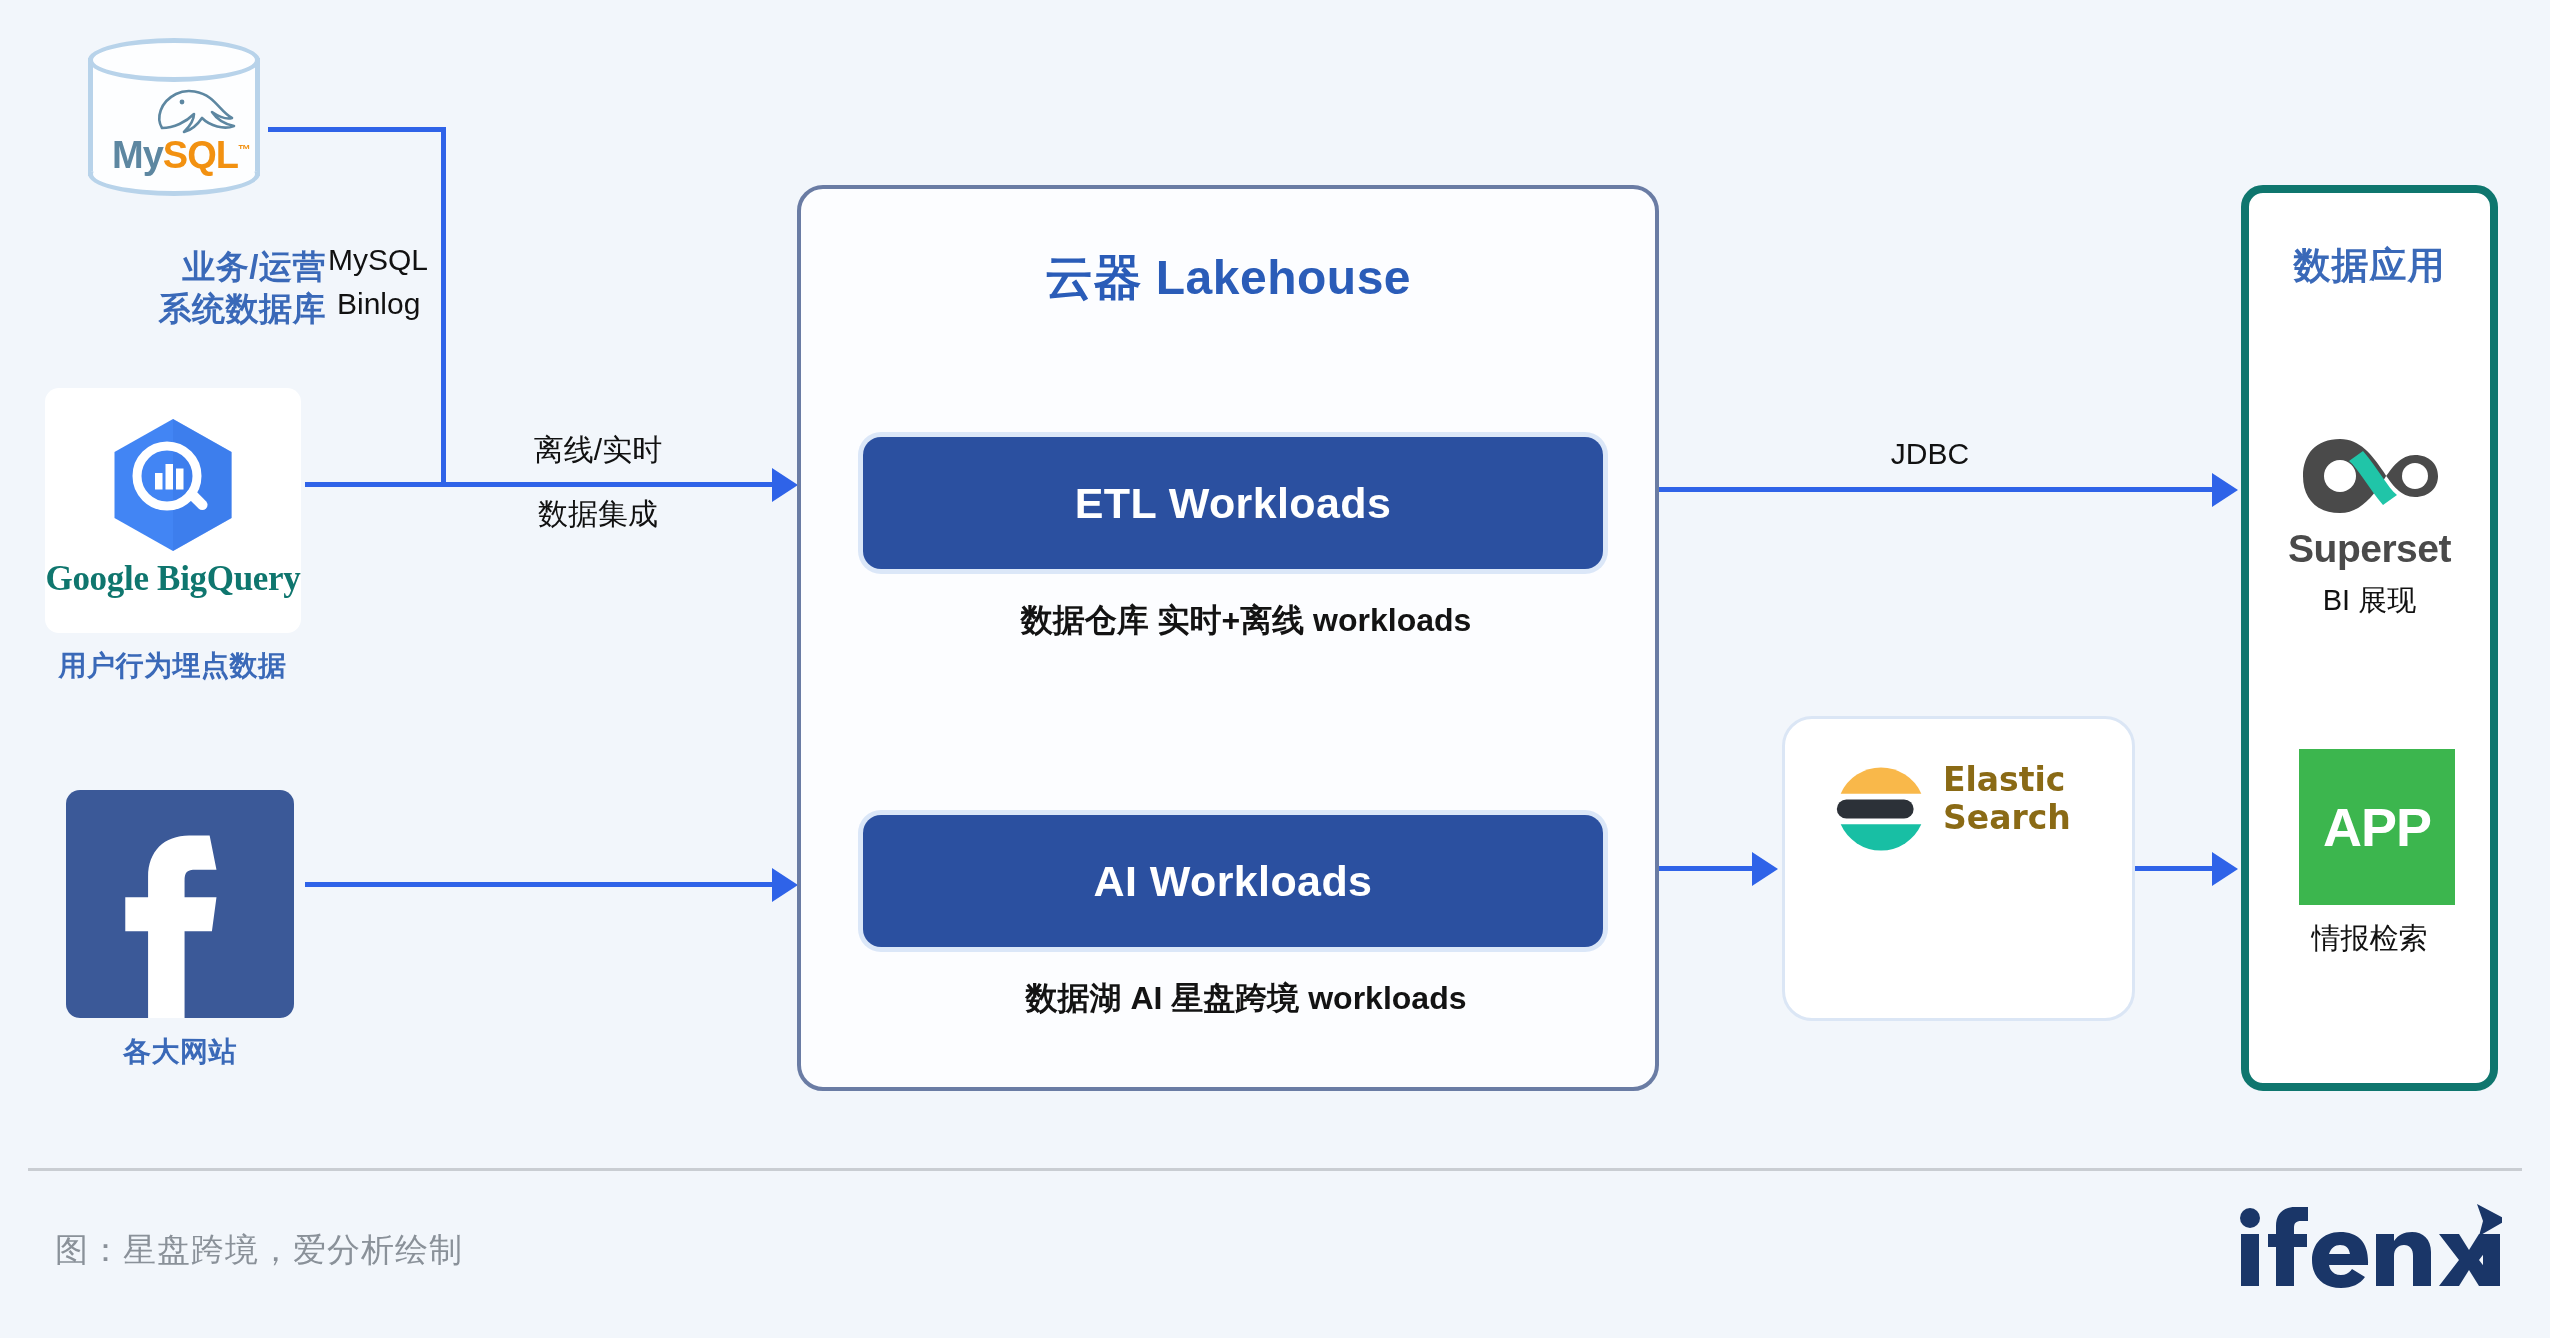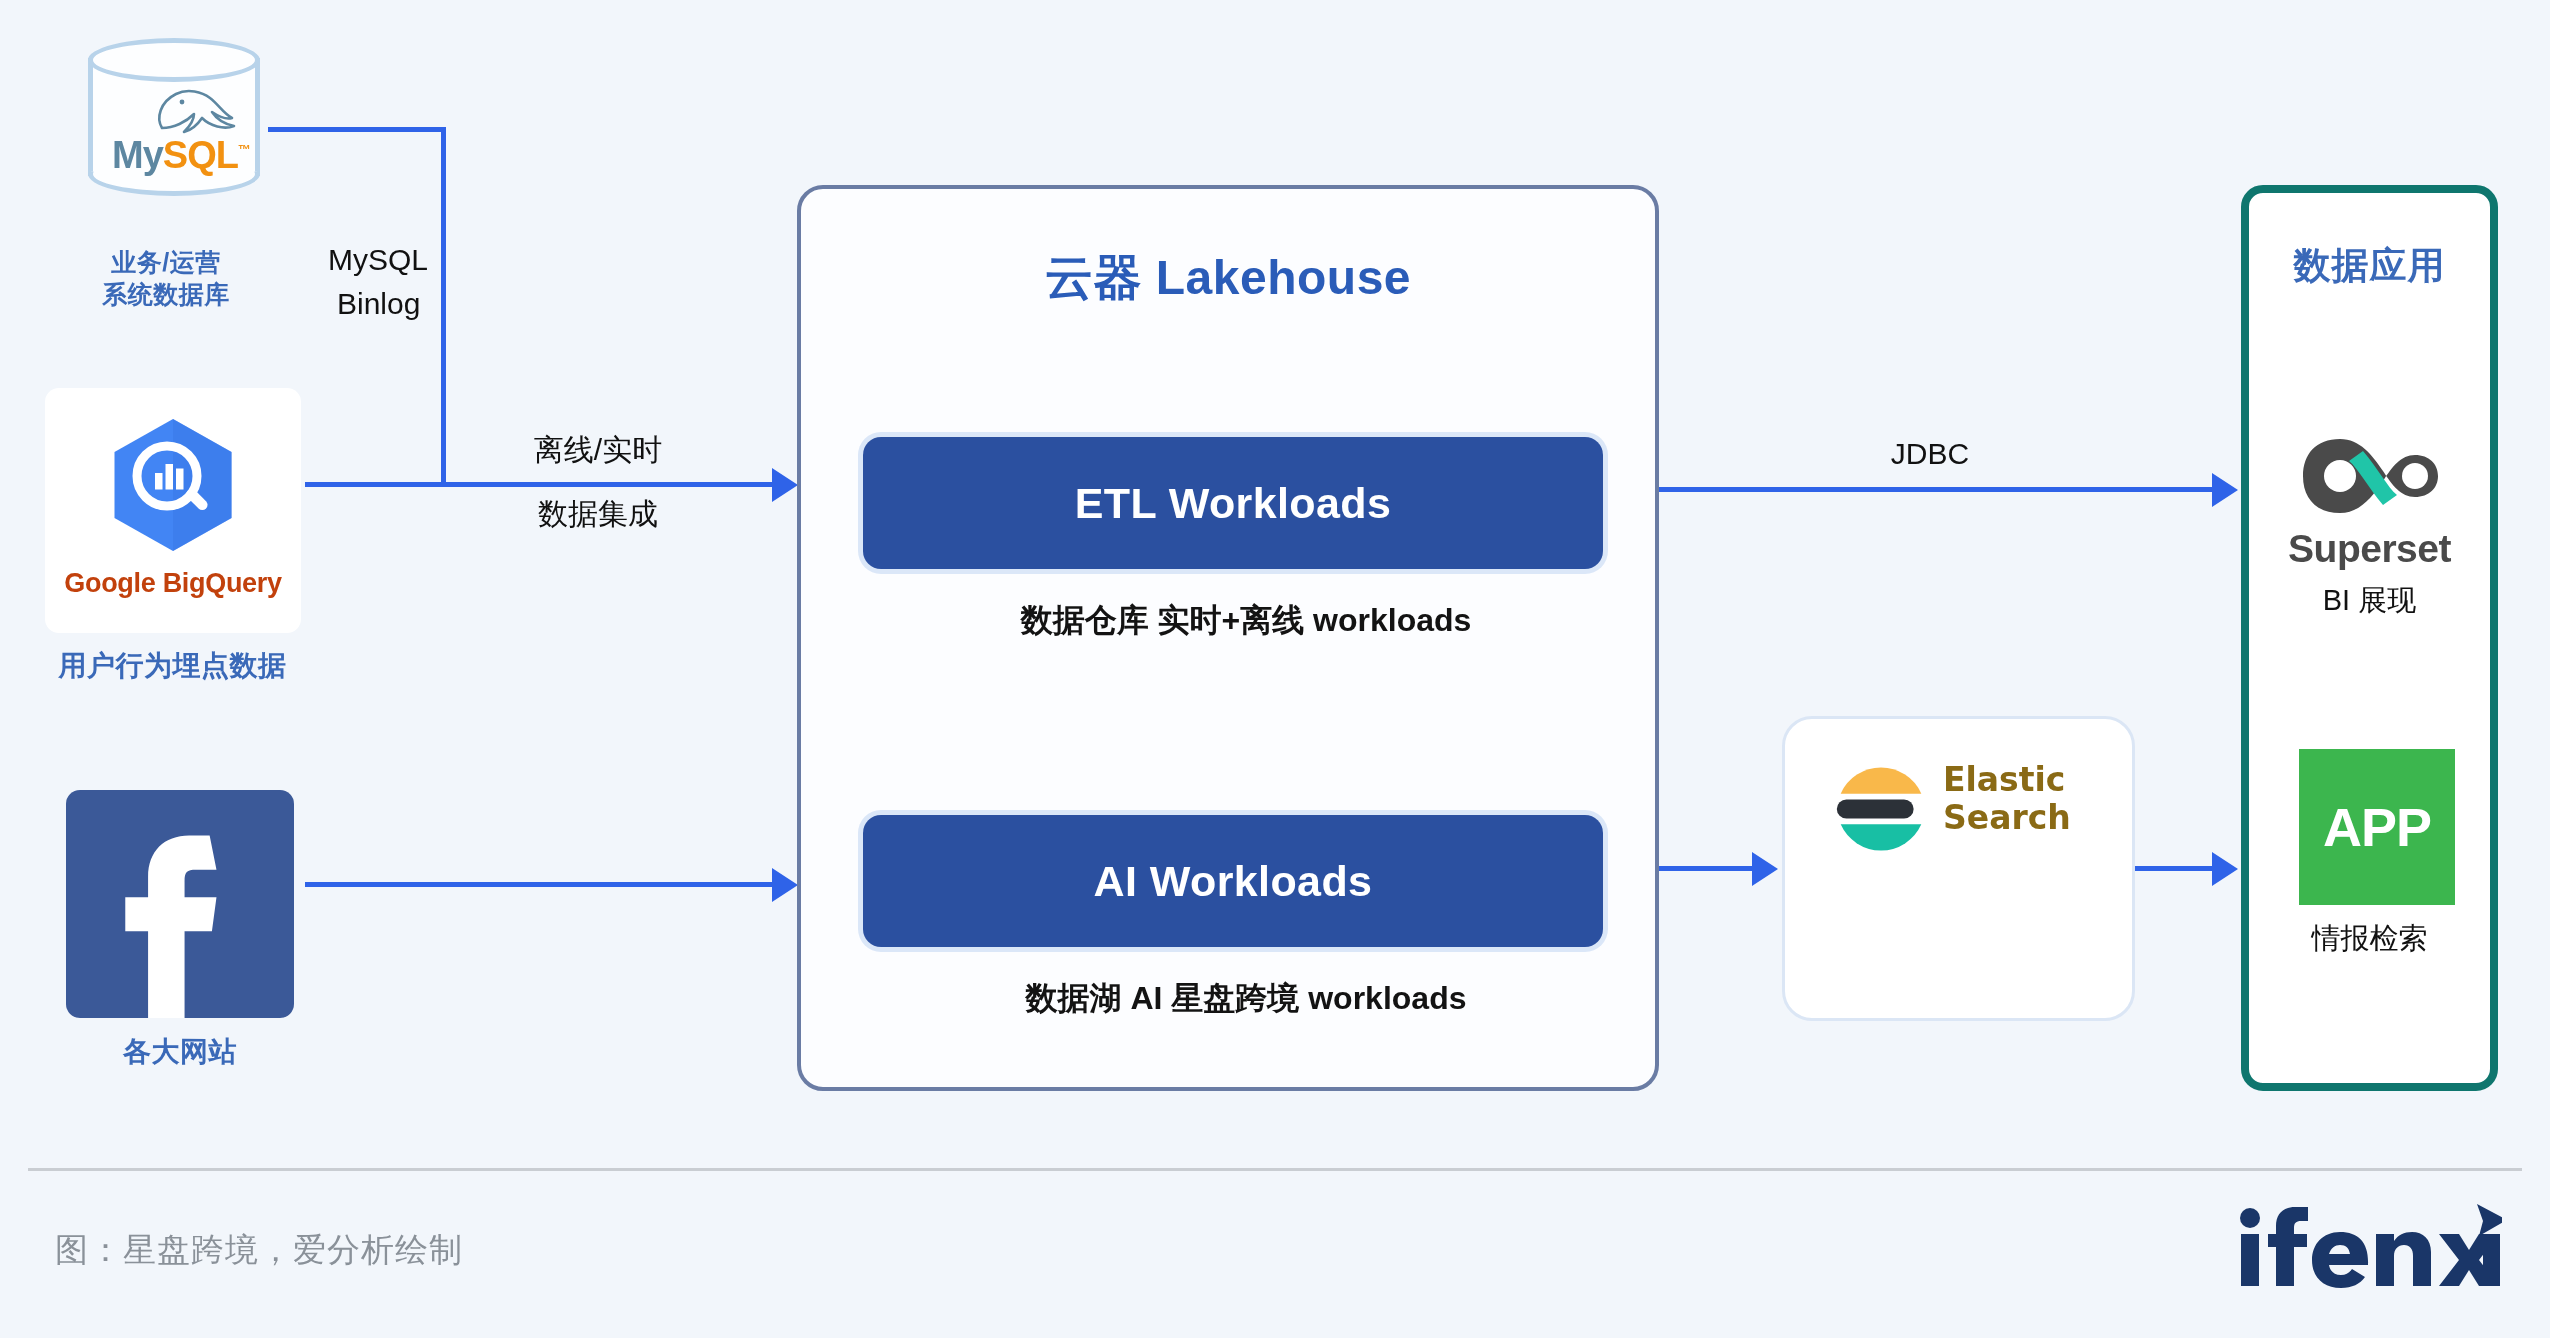--- a/index.html
+++ b/index.html
@@ -43,21 +43,21 @@
   .mysql-word .sql{color:#f29111;}
   .mysql-word .tm{color:#f29111;font-size:13px;vertical-align:super;}
 
   
   .bq-card{
     position:absolute;left:45px;top:388px;width:256px;height:245px;
     background:#ffffff;border-radius:14px;
   }
   .bq-name{
     position:absolute;left:0;right:0;bottom:34px;text-align:center;
-    font-size:27px;font-weight:700;color:#c2410c;letter-spacing:-.3px;
+    font-size:35px;font-weight:700;color:#0f766e;letter-spacing:-.3px;font-family:Liberation Serif, serif;
   }
 
   
   .fb{
     position:absolute;left:66px;top:790px;width:228px;height:228px;
     background:#3b5998;border-radius:14px;
   }
 
   
   .panel-center{
@@ -148,21 +148,21 @@
     <div class="mysql-mark">
       <svg width="126" height="58" viewBox="0 0 126 58" style="position:absolute;left:34px;top:-6px;">
         <path d="M16 44 C10 34 14 18 30 10 C42 4 56 8 64 14 C72 20 78 30 86 34 C80 36 72 32 66 28 C70 34 78 40 88 42 C78 46 64 42 56 34 C52 40 46 46 38 48 C44 42 48 36 48 30 C40 38 28 44 16 44 Z" fill="none" stroke="#5d87a1" stroke-width="2.6" stroke-linejoin="round"></path>
         <circle cx="36" cy="18" r="2.4" fill="#5d87a1"></circle>
       </svg>
       <div class="mysql-word">
         <span class="my">My</span><span class="sql">SQL</span><span class="tm">™</span>
       </div>
     </div>
   </div>
-  <div class="abs src-label" style="left:14px;top:246px;width:304px;font-size:25px;">
+  <div class="abs src-label" style="left:22px;top:246px;width:304px;font-size:33px;text-align:right;">
     <div>业务/运营</div>
     <div>系统数据库</div>
   </div>
 
   <div class="bq-card">
     <svg width="150" height="150" viewBox="0 0 100 100" style="position:absolute;left:53px;top:22px;">
       <polygon points="50,6 89,28 89,72 50,94 11,72 11,28" fill="#4285f4"></polygon>
       <polygon points="50,6 89,28 89,72 50,94" fill="#3b78e7" opacity="0.55"></polygon>
       <circle cx="46" cy="44" r="20" fill="none" stroke="#ffffff" stroke-width="6"></circle>
       <rect x="38" y="42" width="5" height="11" fill="#ffffff"></rect>

